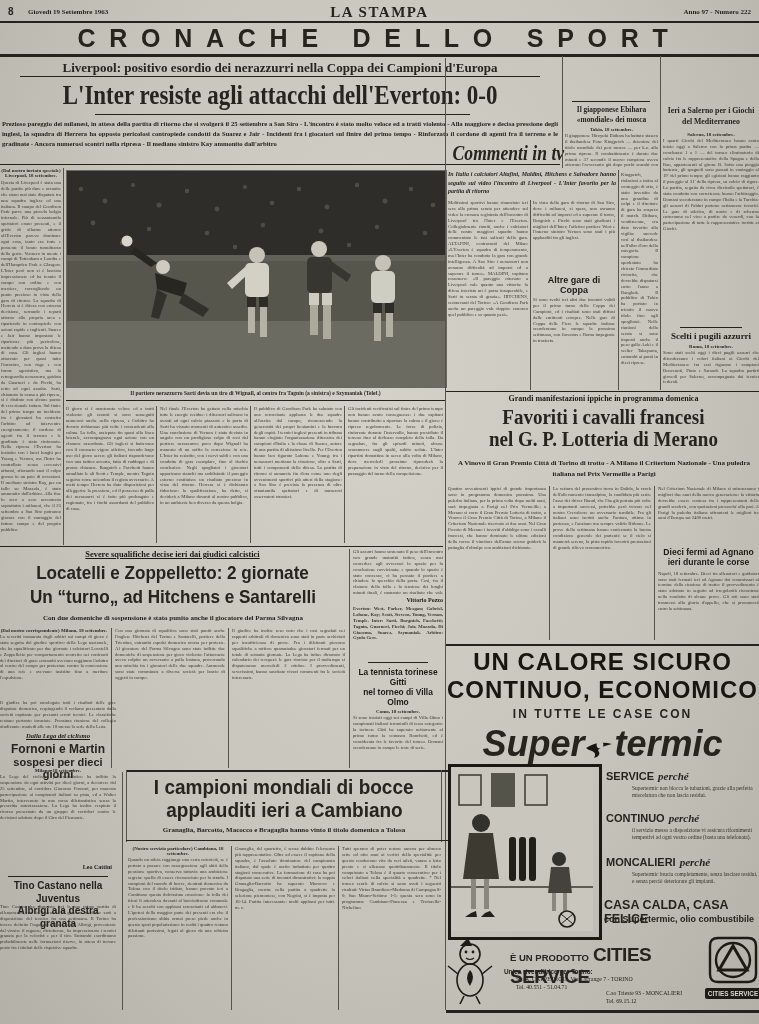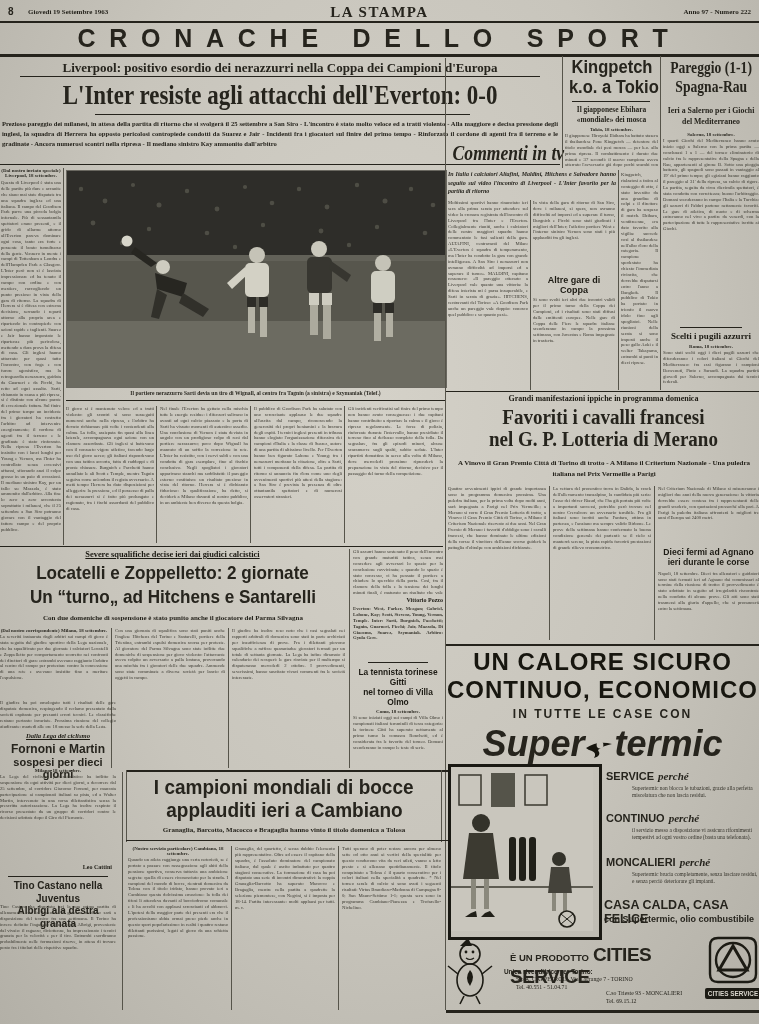--- a/index.html
+++ b/index.html
@@ -146,36 +146,28 @@
   <div class="vr" style="left:530px;top:200px;height:190px;"></div>
   <div class="abs" style="left:533px;top:200px;width:82px;height:190px;">
     <div class="body-txt2 just" style="height:72px;">In vista della gara di ritorno di San Siro, dove i milanesi, si spera, non avranno difficoltà ad imporsi ed a superare il turno, Burgnich e Picchi sono stati giudicati i migliori dell'Inter; l'atletico portiere West e l'interno sinistro Vernon sono stati i più applauditi fra gli inglesi.</div>
     <div class="subhead sans" style="font-size:9px;margin:3px 0 2px;">Altre gare di Coppa</div>
     <div class="body-txt2 just" style="height:96px;">Si sono svolti ieri altri due incontri validi per il primo turno della Coppa dei Campioni, ed i risultati sono stati diffusi dalle emittenti europee. Nelle gare di Coppa delle Fiere le squadre italiane scenderanno in campo la prossima settimana, con Juventus e Roma impegnate in trasferta.</div>
   </div>
   <div class="vr" style="left:618px;top:170px;height:220px;"></div>
   <div class="abs body-txt2 just" style="left:621px;top:172px;width:37px;height:216px;">Kingpetch, rialzatosi a fatica al conteggio di otto, è stato investito da una grandine di colpi e il direttore di gara ha sospeso il match. Ebihara, ventitreenne, era dato favorito alla vigilia: succede così al thailandese nell'albo d'oro della categoria. Il campione spodestato ha chiesto l'immediata rivincita, che dovrebbe disputarsi entro l'anno a Bangkok. Il pubblico di Tokio ha portato in trionfo il nuovo idolo fino agli spogliatoi. Nelle riunioni della serata si sono imposti anche il peso gallo Aoki e il welter Takayama, entrambi ai punti in dieci riprese.</div>
 
   <div class="vr" style="left:562px;top:56px;height:112px;"></div>
-  <div class="abs b sans ctr" style="left:565px;top:58px;width:93px;font-size:18px;line-height:1.1;">
-    <span class="sx" style="transform:scaleX(.92);">Kingpetch</span><br>
-    <span class="sx" style="transform:scaleX(.92);">k.o. a Tokio</span>
-  </div>
   <div class="hr" style="left:572px;top:101px;width:78px;height:1px;"></div>
   <div class="abs b ctr" style="left:565px;top:105px;width:93px;font-size:7.4px;line-height:1.3;">Il giapponese Ebihara «mondiale» dei mosca</div>
   <div class="abs" style="left:565px;top:127px;width:93px;height:42px;">
     <div class="dateline" style="margin-bottom:1px;">Tokio, 18 settembre.</div>
     <div class="body-txt2 just" style="height:34px;">Il giapponese Hiroyuki Ebihara ha battuto stasera il thailandese Pone Kingpetch — detentore del titolo mondiale dei pesi mosca — per k.o. alla prima ripresa. Il combattimento è durato due minuti e 37 secondi: il nuovo campione aveva atterrato l'avversario già dopo pochi scambi con un violentissimo gancio sinistro.</div>
   </div>
 
   <div class="vr" style="left:660px;top:56px;height:334px;"></div>
-  <div class="abs b ctr" style="left:663px;top:58px;width:96px;font-size:16px;line-height:1.2;font-family:'Liberation Serif',serif;">
-    <span class="sx" style="transform:scaleX(.85);">Pareggio (1-1)</span><br>
-    <span class="sx" style="transform:scaleX(.85);">Spagna-Rau</span>
-  </div>
   <div class="abs b ctr" style="left:663px;top:106px;width:96px;font-size:7.8px;line-height:1.35;">Ieri a Salerno per i Giochi del Mediterraneo</div>
   <div class="abs" style="left:663px;top:132px;width:96px;height:192px;">
     <div class="dateline" style="margin-bottom:1px;">Salerno, 18 settembre.</div>
     <div class="body-txt2 just" style="height:182px;">I quarti Giochi del Mediterraneo hanno avuto inizio oggi a Salerno con la prima partita — conclusasi 1 a 1 — del torneo eliminatorio di calcio fra le rappresentative della Spagna e della Rau, appartenenti al girone B. Sotto una pioggia battente, gli spagnoli sono passati in vantaggio al 19' del primo tempo; gli egiziani hanno raggiunto il pareggio al 31' della ripresa, su calcio di rigore. La partita, seguita da circa diecimila spettatori, è stata condotta con correttezza; buono l'arbitraggio. Domani scenderanno in campo l'Italia e la Turchia: gli azzurri di Fabbri partono nettamente favoriti. Le gare di atletica, di nuoto e di scherma entreranno nel vivo a partire da venerdì, con la partecipazione di tutte le rappresentative iscritte ai Giochi.</div>
   </div>
   <div class="hr" style="left:680px;top:327px;width:62px;height:1px;"></div>
   <div class="abs subhead" style="left:663px;top:331px;width:96px;font-size:9px;">Scelti i pugili azzurri</div>
   <div class="abs" style="left:663px;top:344px;width:96px;height:46px;">
     <div class="dateline" style="margin-bottom:1px;">Roma, 18 settembre.</div>
     <div class="body-txt2 just" style="height:38px;">Sono stati scelti oggi i dieci pugili azzurri che difenderanno i colori italiani ai Giochi del Mediterraneo: fra essi figurano i campioni Benvenuti, Pinto e Saraudi. La squadra partirà giovedì per Salerno, accompagnata dai tecnici federali.</div>

